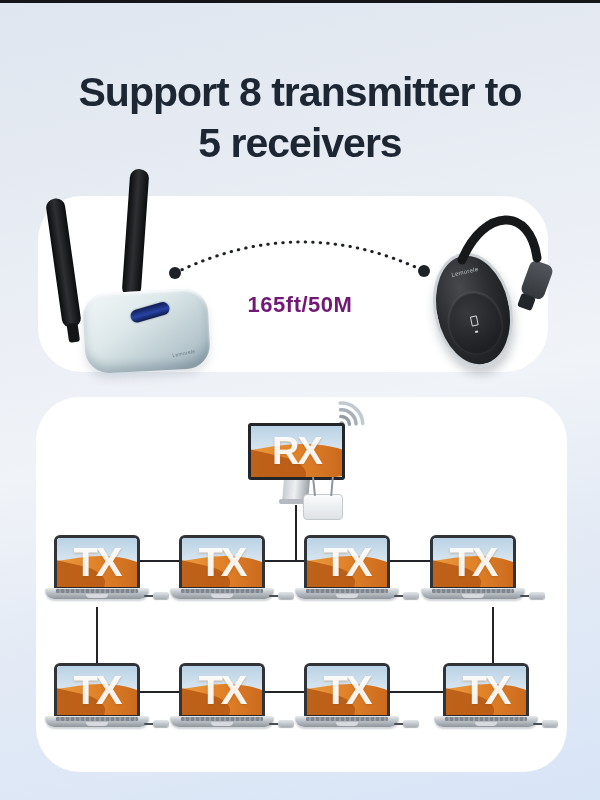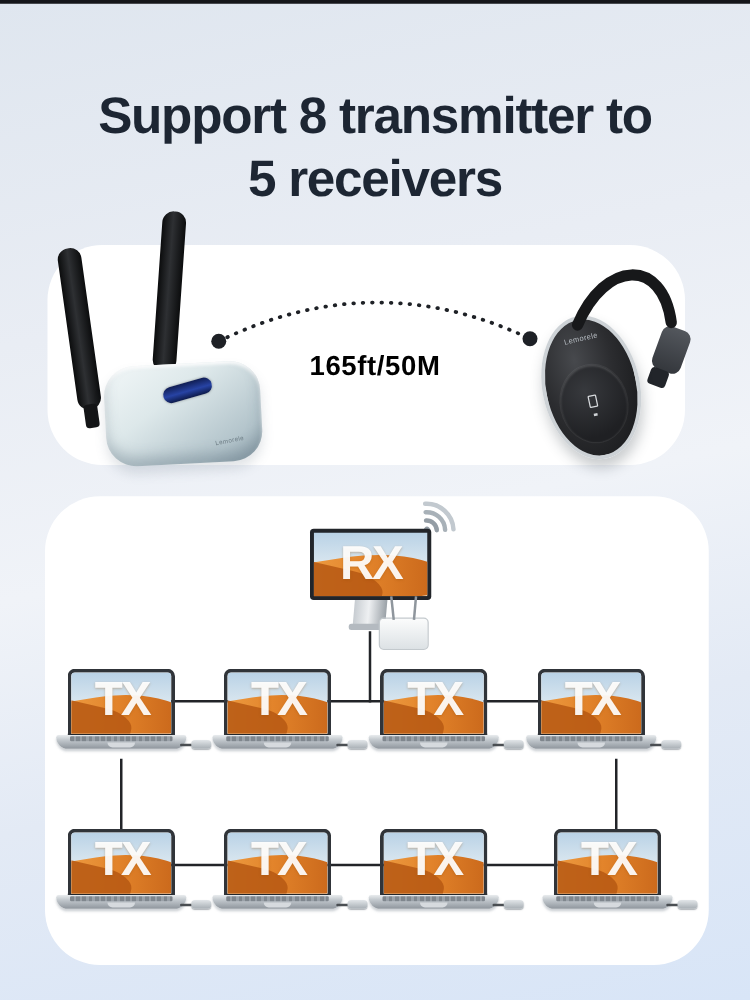--- a/index.html
+++ b/index.html
@@ -30,22 +30,22 @@
            box-shadow:inset 0 -7px 10px rgba(90,110,122,.35), inset 0 2px 3px #ffffff, 0 6px 9px rgba(90,105,120,.18);
            transform:rotate(-3deg);}
   .rx-led{position:absolute;left:47px;top:15px;width:40px;height:13px;border-radius:7px;
           background:linear-gradient(180deg,#101d52,#2743a4 55%,#0d1a4a);
           box-shadow:0 0 2px rgba(0,0,0,.4);transform:rotate(-13deg);}
   .rx-brand{position:absolute;right:15px;bottom:13px;font-size:5px;color:#6e7d86;
             transform:rotate(-8deg);letter-spacing:.3px;}
 
   
   .arc-svg{position:absolute;left:0;top:0;width:510px;height:176px;pointer-events:none;z-index:3;}
-  .distance{position:absolute;left:176px;top:84px;width:172px;text-align:center;z-index:4;
-            font-size:22px;font-weight:bold;color:#000000;letter-spacing:.5px;}
+  .distance{position:absolute;left:176px;top:96px;width:172px;text-align:center;z-index:4;
+            font-size:22px;font-weight:bold;color:#701a75;letter-spacing:.5px;}
 
   
   .tx-oval{position:absolute;left:396px;top:56px;width:72px;height:110px;border-radius:50%;z-index:2;
            background:radial-gradient(ellipse at 38% 28%,#47494d 0%,#2c2d30 45%,#141517 100%);
            border:3px solid #cdd2d6;box-shadow:0 7px 10px rgba(40,50,60,.25);transform:rotate(-12deg);}
   .tx-disc{position:absolute;left:12%;top:34%;width:74%;height:56%;border-radius:50%;
            background:radial-gradient(circle at 40% 32%,#37393d,#1f2023 72%);
            box-shadow:inset 0 1px 2px rgba(255,255,255,.18),0 0 0 1px rgba(255,255,255,.06);}
   .tx-glyph{position:absolute;left:50%;top:38%;width:5px;height:8px;border:1px solid #d7dadd;
             transform:translateX(-50%);border-radius:1px;}
@@ -90,21 +90,21 @@
   .router .ant{position:absolute;top:-18px;width:2px;height:19px;background:#8f969d;}
   .router .ant.r1{left:9px;transform:rotate(-6deg);}
   .router .ant.r2{left:27px;transform:rotate(5deg);}
 
   .wifi{position:absolute;left:292px;top:-2px;width:42px;height:42px;z-index:3;transform:rotate(42deg);}
 
   
   .laptop{position:absolute;width:104px;z-index:2;}
   .lp-screen{position:relative;width:86px;height:54px;margin:0 auto;box-sizing:border-box;
              border:3px solid #303439;border-bottom:2px solid #24272b;border-radius:6px 6px 2px 2px;
-             overflow:hidden;font-family:Liberation Mono, monospace;}
+             overflow:hidden;}
   .tx-label{position:absolute;inset:0;display:flex;align-items:center;justify-content:center;z-index:3;
             font-size:40px;font-weight:bold;color:rgba(255,255,255,.92);letter-spacing:-2px;
             text-shadow:0 1px 2px rgba(150,80,10,.35);}
   .lp-base{position:relative;width:104px;height:11px;margin-top:-1px;border-radius:2px 2px 10px 10px;
            background:linear-gradient(180deg,#e9ecee 0%,#c3c9ce 35%,#8f969d 100%);
            box-shadow:0 2px 2px rgba(130,140,150,.4);}
   .lp-kb{position:absolute;left:11px;right:11px;top:1px;height:4px;border-radius:1px;
          background:repeating-linear-gradient(90deg,#7f868d 0 3px,#9aa1a8 3px 5px);}
   .lp-notch{position:absolute;left:50%;transform:translateX(-50%);top:6px;width:22px;height:4px;
             background:#d6dade;border-radius:0 0 4px 4px;}

